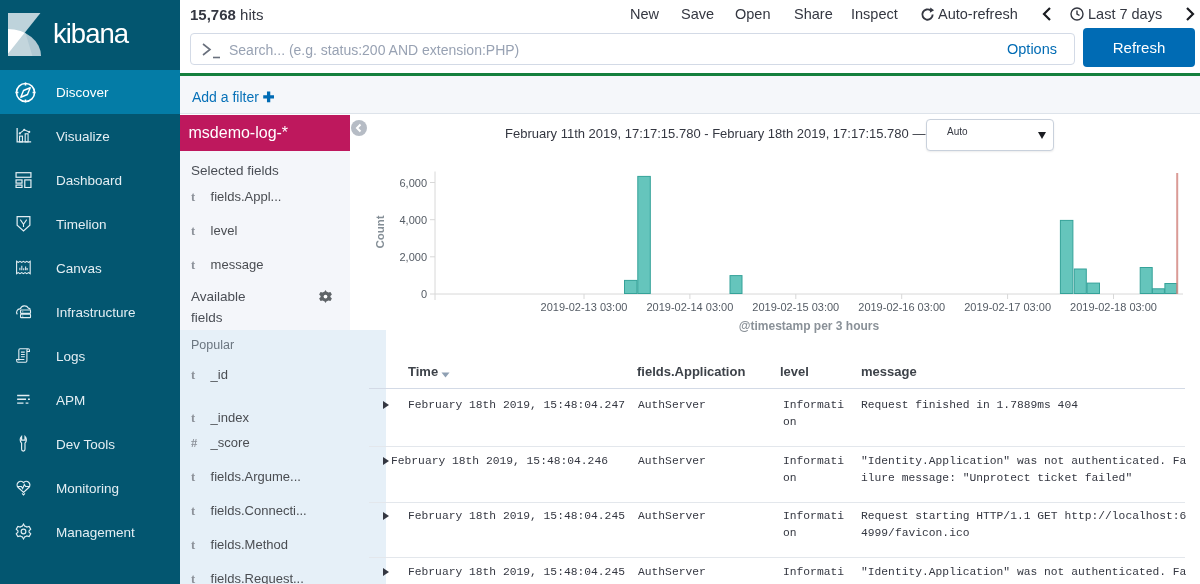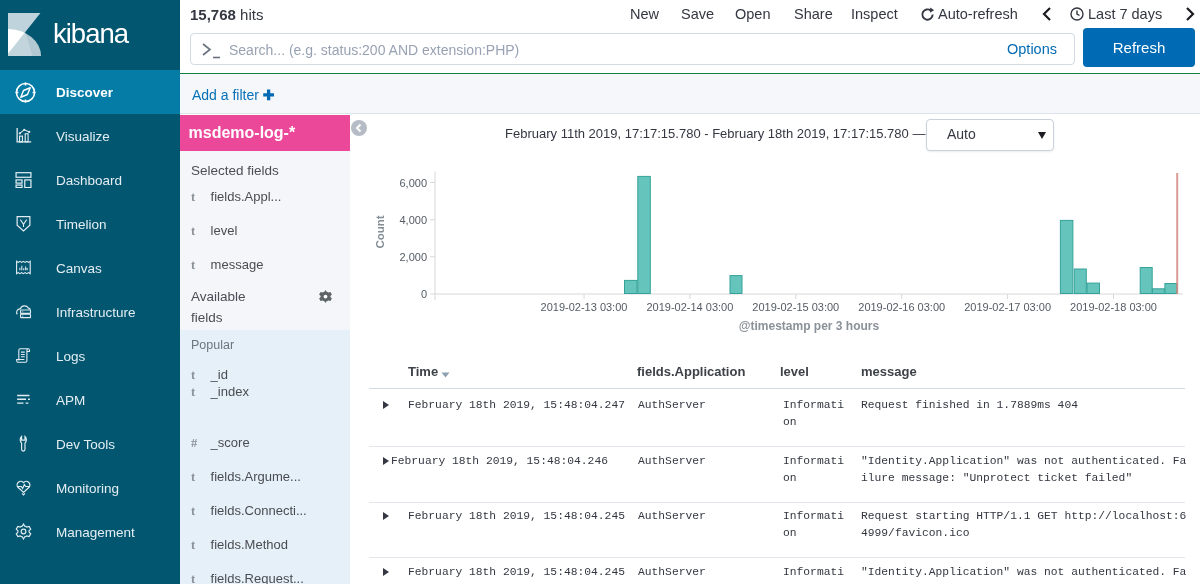--- a/index.html
+++ b/index.html
@@ -5,51 +5,51 @@
 * { margin:0; padding:0; box-sizing:border-box; }
 html,body { width:1200px; height:584px; overflow:hidden; font-family:"Liberation Sans",sans-serif; background:#fff; }
 .abs { position:absolute; }
 #page { position:relative; width:1200px; height:584px; }
 
 
 #sidenav { position:absolute; left:0; top:0; width:180px; height:584px; background:#035670; }
 #logo { position:absolute; left:0; top:0; width:180px; height:70px;border-radius:20px; }
 #kibana-word { position:absolute; left:53px; top:18px; color:#fff; font-size:27.5px; letter-spacing:-1px; }
 .navitem { position:absolute; left:0; width:180px; height:44px; color:#e4eef3; font-size:13.5px; }
-.navitem.active { background:#047ca6; color:#fff;font-weight:bold; }
+.navitem.active { background:#047ca6; color:#fff; }
 .navitem .ic { position:absolute; left:15px; top:13px; width:17px; height:17px; }
 .navitem .lbl { position:absolute; left:56px; top:15px; }
 
 
 #hits { position:absolute; left:190px; top:6px; font-size:15px; color:#343741; }
 #hits b { font-weight:bold;text-align:right; }
 .menuitem { position:absolute; top:6px; font-size:14.5px; color:#343741; }
 #searchbox { position:absolute; left:190px; top:33px; width:885px; height:32px; border:1px solid #d3dae6; border-radius:4px; background:#fff; }
 #searchph { position:absolute; left:38px; top:8px; color:#98a2b3; font-size:14px; }
 #optionslink { position:absolute; right:17px; top:7px; color:#006bb4; font-size:14.5px; }
 #refreshbtn { position:absolute; left:1083px; top:28px; width:112px; height:39px; background:#006bb4; border-radius:4px; color:#fff; font-size:15px; text-align:center; line-height:39px; }
 
 
-#filterbar { position:absolute; left:180px; top:73px; width:1020px; height:41px; background:#f5f7fa; border-top:1px solid #15803d; border-bottom:1px solid #dde3ea; }
+#filterbar { position:absolute; left:180px; top:73px; width:1020px; height:41px; background:#f5f7fa; border-top:3px solid #15803d; border-bottom:1px solid #dde3ea; }
 #addfilter { position:absolute; left:12px; top:13px; color:#0771b8; font-size:14px; }
 #addfilter .plus { font-weight:bold; color:#006bb4; }
 
 
 #fieldbar { position:absolute; left:180px; top:115px; width:170px; height:469px; background:#f4f6fa; }
-#idxheader { position:absolute; left:0; top:0; width:170px; height:36px; background:#ec4899; color:#fff; font-weight:bold; font-size:16px; line-height:36px; padding-left:8.5px; }
+#idxheader { position:absolute; left:0; top:0; width:170px; height:36px; background:#be185d; color:#fff; font-weight:normal; font-size:16px; line-height:36px; padding-left:8.5px; }
 .sechead { position:absolute; left:11px; font-size:13.5px; color:#4a4e55; }
 .fieldrow { position:absolute; left:11px; font-size:13px; color:#4a4d52; }
 .fbadge { display:inline-block; width:12px; color:#8c9199; font-size:12.5px; font-weight:bold; margin-right:4px; font-family:"Liberation Serif",serif; }
-#popular { position:absolute; left:0; top:215px; width:170px; height:254px; background:#e6f0f8; }
+#popular { position:absolute; left:0; top:215px; width:206px; height:254px; background:#e6f0f8; }
 #collapsebtn { position:absolute; left:351px; top:120px; width:16px; height:16px; }
 
 
 #charttitle { position:absolute; left:505px; top:126px; font-size:13px; color:#343741;text-align:right; }
 #autodrop { position:absolute; left:926px; top:119px; width:128px; height:32px; border:1px solid #c9d1dc; border-radius:4px; background:#fff; box-shadow:0 1px 2px rgba(0,0,0,0.08); }
-#autodrop .t { position:absolute; left:20px; top:6px; font-size:14px; color:#343741; }
+#autodrop .t { position:absolute; left:20px; top:6px; font-size:10px; color:#343741; }
 #autodrop .c { position:absolute; right:7px; top:12px; width:0; height:0; border-left:4px solid transparent; border-right:4px solid transparent; border-top:7px solid #1a1c21; }
 
 
 .th { position:absolute; top:364px; font-weight:bold; font-size:13px; color:#3d4249; }
 .mono { position:absolute; font-family:"Liberation Mono",monospace; font-size:11.3px; line-height:16.5px; color:#343741; white-space:pre; }
 .divider { position:absolute; left:369px; width:816px; height:1px; background:#e3e7ec; }
 .exparrow { position:absolute; left:383px; width:0; height:0; border-top:4px solid transparent; border-bottom:4px solid transparent; border-left:6px solid #343741; }
 </style>
 </head>
 <body>
@@ -203,21 +203,21 @@
     <div class="fieldrow" style="top:108px"><span class="fbadge">t</span> level</div>
     <div class="fieldrow" style="top:142px"><span class="fbadge">t</span> message</div>
     <div class="sechead" style="top:171px;width:80px;line-height:21px">Available fields</div>
     <svg class="abs" style="left:138px;top:174px" width="15" height="15" viewBox="0 0 16 16">
         <path d="M8 1 L9.2 3 A5.2 5.2 0 0 1 11 3.8 L13.3 3.2 L14.8 5.8 L13.2 7.4 A5.2 5.2 0 0 1 13.2 8.6 L14.8 10.2 L13.3 12.8 L11 12.2 A5.2 5.2 0 0 1 9.2 13 L8 15 L6.8 13 A5.2 5.2 0 0 1 5 12.2 L2.7 12.8 L1.2 10.2 L2.8 8.6 A5.2 5.2 0 0 1 2.8 7.4 L1.2 5.8 L2.7 3.2 L5 3.8 A5.2 5.2 0 0 1 6.8 3 Z" fill="#5f6468"></path>
         <circle cx="8" cy="8" r="2" fill="#fff"></circle>
       </svg>
     <div id="popular">
       <div style="position:absolute;left:11px;top:8px;font-size:12.5px;color:#6b7680">Popular</div>
       <div class="fieldrow" style="top:37px"><span class="fbadge">t</span> _id</div>
-      <div class="fieldrow" style="top:54px"><span class="fbadge">t</span> _index</div>
+      <div class="fieldrow" style="top:80px"><span class="fbadge">t</span> _index</div>
       <div class="fieldrow" style="top:105px"><span class="fbadge">#</span> _score</div>
       <div class="fieldrow" style="top:139px"><span class="fbadge">t</span> fields.Argume...</div>
       <div class="fieldrow" style="top:173px"><span class="fbadge">t</span> fields.Connecti...</div>
       <div class="fieldrow" style="top:207px"><span class="fbadge">t</span> fields.Method</div>
       <div class="fieldrow" style="top:241px"><span class="fbadge">t</span> fields.Request...</div>
     </div>
   </div>
   <div id="collapsebtn"><svg width="16" height="16" viewBox="0 0 16 16">
         <circle cx="8" cy="8" r="8" fill="#b6bcc5"></circle>
         <path d="M9.5 4.5 L6 8 L9.5 11.5" fill="none" stroke="#fff" stroke-width="2"></path>

